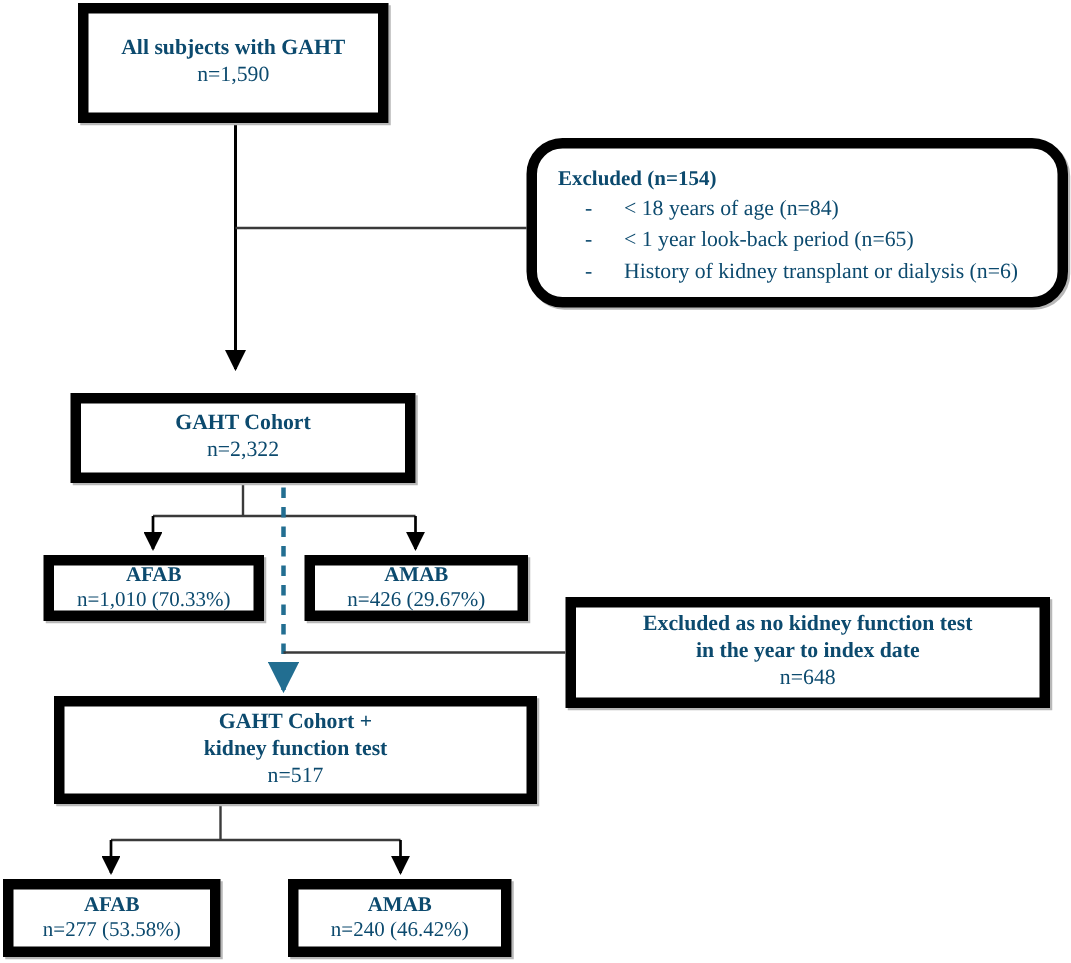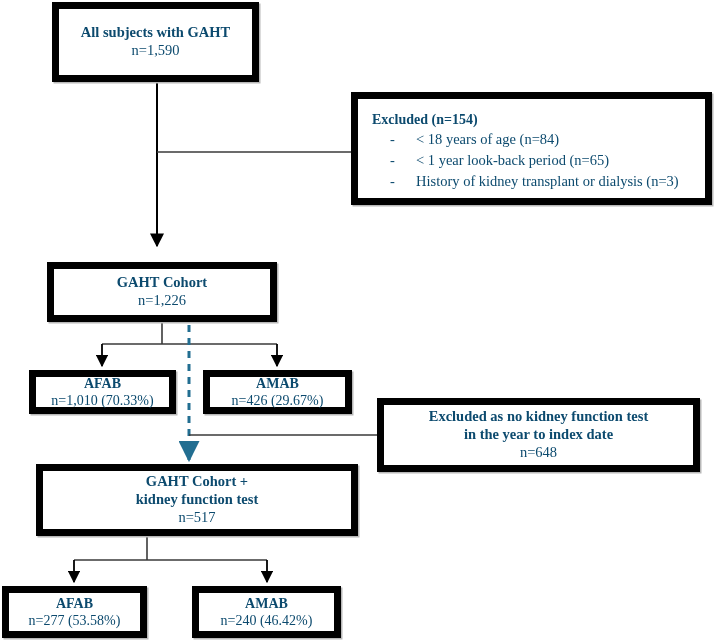--- a/index.html
+++ b/index.html
@@ -29,21 +29,21 @@
     z-index:3;
   }
   .box .ln{display:block;white-space:nowrap;}
   .bold{font-weight:bold;}
   
   #box-all{left:52px;top:2px;width:207px;height:80px;font-size:14.5px;}
   
   #box-excl1{
     left:351px;top:92px;width:361px;height:113px;
     align-items:flex-start;justify-content:flex-start;text-align:left;
-    padding:12px 8px 8px 14px;font-size:14px;
+    padding:12px 8px 8px 14px;font-size:14px;border-radius:24px;
   }
   #box-excl1 .hdr{font-weight:bold;font-size:14px;margin-bottom:3px;}
   #box-excl1 ul{list-style:none;margin:0;padding:0 0 0 18px;}
   #box-excl1 li{
     position:relative;padding-left:26px;margin:0 0 3.5px 0;
     font-size:14.5px;white-space:nowrap;
   }
   #box-excl1 li .dash{position:absolute;left:0;top:0;}
   
   #box-cohort{left:47px;top:250px;width:230px;height:60px;font-size:14.5px;margin-top:12px;}
@@ -101,28 +101,28 @@
     <li>
       <span class="dash">-</span>
       <span>&lt; 18 years of age (n=84)</span>
     </li>
     <li>
       <span class="dash">-</span>
       <span>&lt; 1 year look-back period (n=65)</span>
     </li>
     <li>
       <span class="dash">-</span>
-      <span>History of kidney transplant or dialysis (n=3)</span>
+      <span>History of kidney transplant or dialysis (n=6)</span>
     </li>
   </ul>
 </div>
 
 <div class="box" id="box-cohort">
   <span class="ln bold">GAHT Cohort</span>
-  <span class="ln">n=1,226</span>
+  <span class="ln">n=2,322</span>
 </div>
 
 <div class="box" id="box-afab1">
   <span class="ln bold">AFAB</span>
   <span class="ln">n=1,010 (70.33%)</span>
 </div>
 
 <div class="box" id="box-amab1">
   <span class="ln bold">AMAB</span>
   <span class="ln">n=426 (29.67%)</span>

